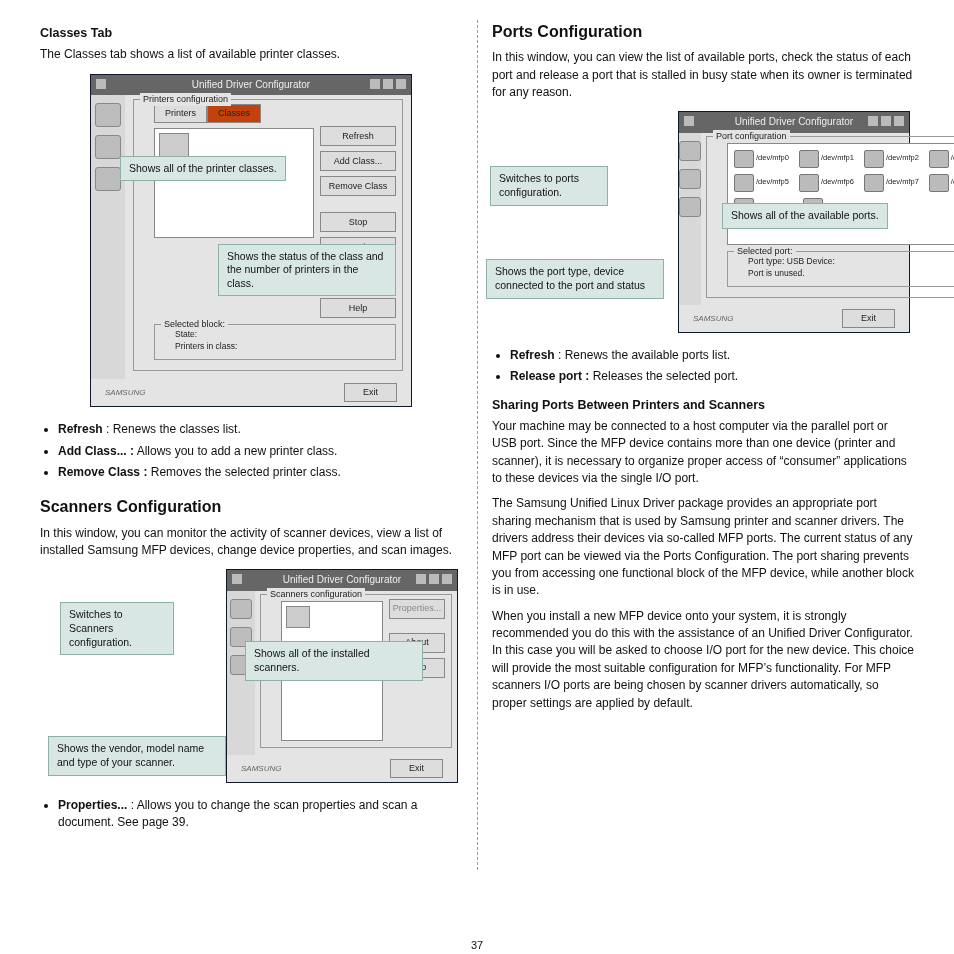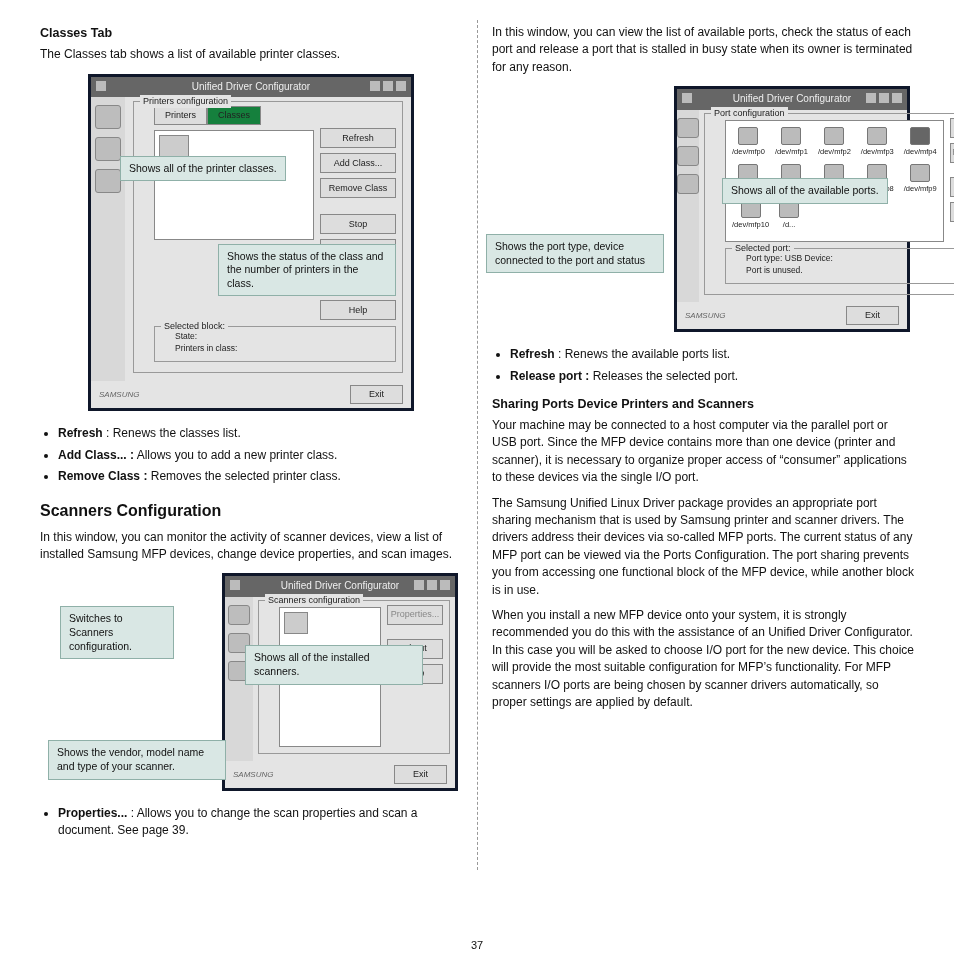--- a/index.html
+++ b/index.html
@@ -34,21 +34,21 @@
   p { margin: 4px 0 8px 0; }
   ul.bul { margin: 6px 0 10px 0; padding-left: 18px; }
   ul.bul li { margin: 4px 0; }
   .strong { font-weight: bold; }
 
   
   .figwrap { position: relative; margin: 10px 0 14px 0; display: flex; justify-content: center; }
   .window {
     width: 320px;
     background: #e4e4e4;
-    border: 3px solid #0f172a;
+    border: 1px solid #0f172a;
     font-family: Tahoma, Arial, sans-serif;
     font-size: 9px;
     color: #222;
     position: relative;
   }
   .titlebar {
     background: #666;
     color: #eee;
     text-align: center;
     padding: 3px 4px;
@@ -94,60 +94,60 @@
     font-size: 9px;
   }
   .tabsrow { margin-bottom: 3px; }
   .tab {
     display:inline-block;
     border:1px solid #888;
     padding: 2px 10px;
     background:#ddd;
     font-size:9px;
   }
-  .tab.on { background:#15803d; }
+  .tab.on { background:#c2410c; }
   .listarea {
     background: #fff;
     border: 1px solid #888;
     height: 100px;
     margin-top: 2px;
     display:flex;
     padding:4px;
     gap:6px;
   }
   .thumb { width:28px; height:26px; background:#ccc; border:1px solid #888;}
   .portlist {
     background:#fff;
     border:1px solid #888;
     padding:6px 6px 4px 6px;
     margin-top:2px;
   }
   .portrow { display:flex; gap:10px; margin-bottom:6px;}
-  .portitem { display:flex; flex-direction:column; align-items:center; gap:2px;}
+  .portitem { display:flex; flex-direction:row; align-items:center; gap:2px;}
   .portitem .pi { width:18px; height:16px; background:#bbb; border:1px solid #777; border-radius:2px;}
   .portitem .pi.dark { background:#666;}
   .portitem span { font-size:7.5px; }
   .rbuttons {
     display:flex; flex-direction:column; gap:5px;
     width: 76px;
     margin-left: 6px;
   }
   .rbox { display:flex; }
   .btn {
     border:1px solid #888;
     background:#ddd;
     text-align:center;
     font-size:9px;
     padding:2.5px 0;
   }
   .btn.dim { color:#888; }
   .selrow { font-size:8.5px; line-height:1.4; }
   .footer {
     display:flex; justify-content:space-between; align-items:center;
-    padding:4px 8px;
+    padding:4px 14px;
   }
   .logo { font-size:8px; color:#666; font-style:italic;}
   .exit { border:1px solid #888; background:#ddd; padding:2px 18px; font-size:9px;}
 
   
   .callout {
     position: absolute;
     background: #d9e7e4;
     border: 1px solid #8fb0a8;
     padding: 5px 8px;
@@ -278,20 +278,21 @@
     </div>
 
     <ul class="bul">
       <li><span class="strong">Properties...</span><span> : Allows you to change the scan properties and scan a document. See page 39.</span></li>
     </ul>
 
   </div>
 
   <div class="col">
 
+    <h2 class="sec" style="margin-top:0">Ports Configuration</h2>
     <p>In this window, you can view the list of available ports, check the status of each port and release a port that is stalled in busy state when its owner is terminated for any reason.</p>
 
     <div class="figwrap" style="justify-content:flex-end; padding-right:4px;">
       <div class="window" style="width:230px">
         <div class="tl-left"></div>
         <div class="min mn"></div>
         <div class="min max"></div>
         <div class="min cls"></div>
         <div class="titlebar">Unified Driver Configurator</div>
         <div class="body">
@@ -374,30 +375,31 @@
                 <div>Port is unused.</div>
               </div>
             </div>
           </div>
         </div>
         <div class="footer">
           <span class="logo">SAMSUNG</span>
           <span class="exit">Exit</span>
         </div>
       </div>
+      <div class="callout" style="left:-2px; top:55px; width:100px;">Switches to ports configuration.</div>
       <div class="callout" style="left:230px; top:92px;">Shows all of the available ports.</div>
       <div class="callout" style="left:-6px; top:148px;">Shows the port type, device connected to the port and status</div>
     </div>
 
     <ul class="bul">
       <li><span class="strong">Refresh</span><span> : Renews the available ports list.</span></li>
       <li><span class="strong">Release port :</span><span> Releases the selected port.</span></li>
     </ul>
 
-    <h3 class="sub">Sharing Ports Device Printers and Scanners</h3>
+    <h3 class="sub">Sharing Ports Between Printers and Scanners</h3>
     <p>Your machine may be connected to a host computer via the parallel port or USB port. Since the MFP device contains more than one device (printer and scanner), it is necessary to organize proper access of “consumer” applications to these devices via the single I/O port.</p>
     <p>The Samsung Unified Linux Driver package provides an appropriate port sharing mechanism that is used by Samsung printer and scanner drivers. The drivers address their devices via so-called MFP ports. The current status of any MFP port can be viewed via the Ports Configuration. The port sharing prevents you from accessing one functional block of the MFP device, while another block is in use.</p>
     <p>When you install a new MFP device onto your system, it is strongly recommended you do this with the assistance of an Unified Driver Configurator. In this case you will be asked to choose I/O port for the new device. This choice will provide the most suitable configuration for MFP’s functionality. For MFP scanners I/O ports are being chosen by scanner drivers automatically, so proper settings are applied by default.</p>
 
   </div>
 </div>
 
 <div class="footerpg">
   <div>37</div>
   <div>Using Your Printer in Linux</div>

